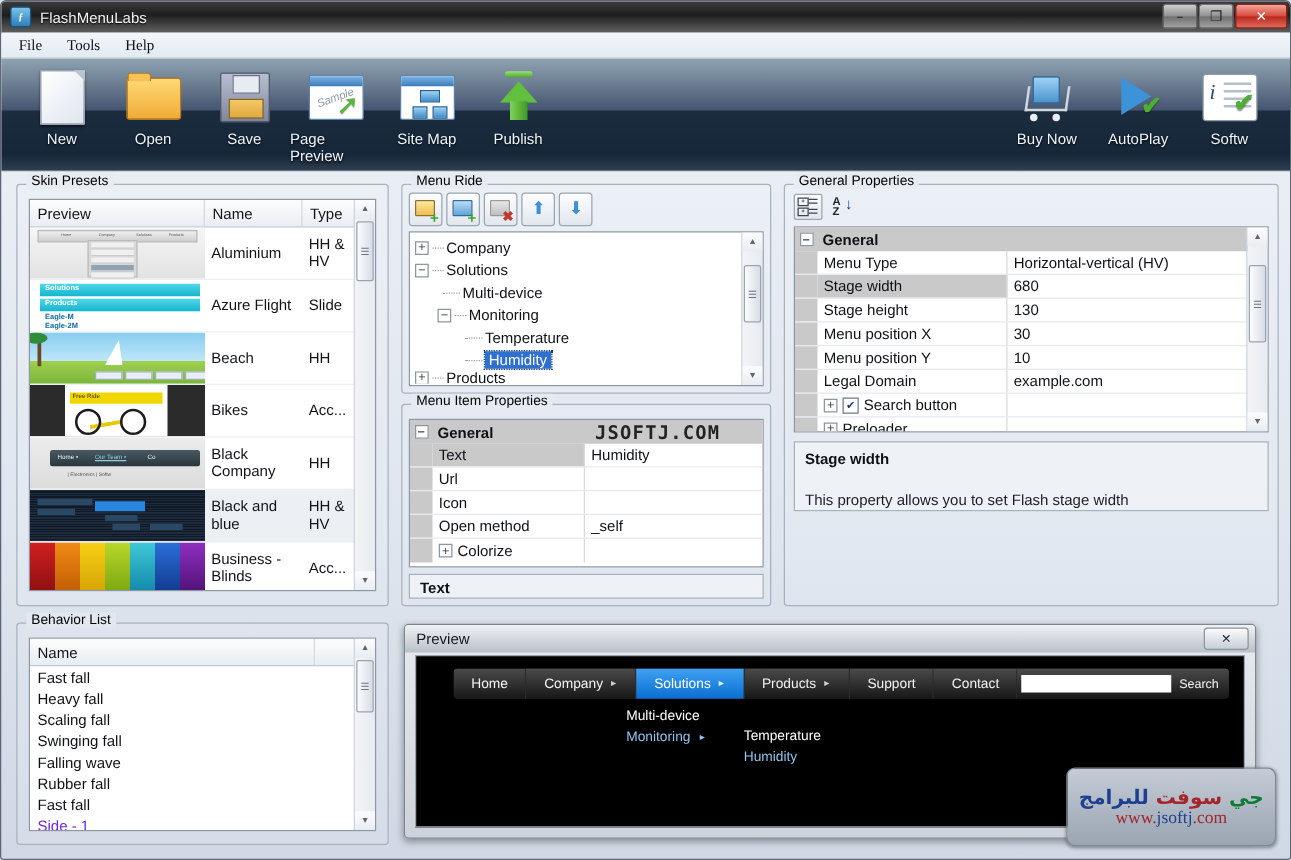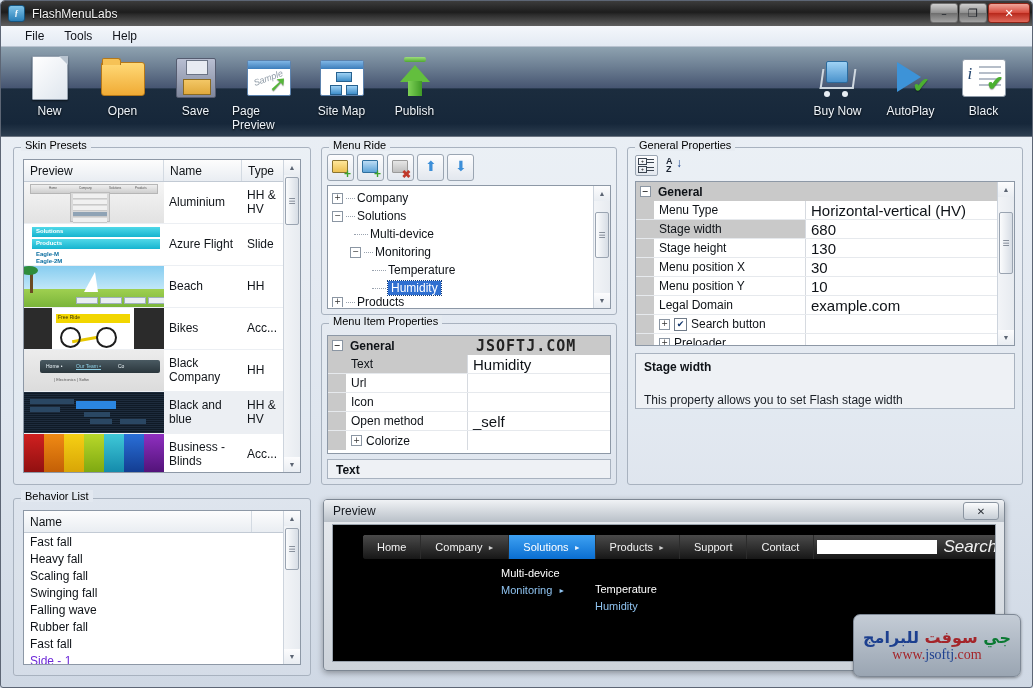--- a/index.html
+++ b/index.html
@@ -46,21 +46,21 @@
     width:40px;
     background:linear-gradient(180deg,#f0a59a,#d6483a 50%,#b8291c 52%,#e06a5c);
     border-color:#8e2316;color:#fff;font-weight:bold;
   }
 
   
   .menubar{
     position:absolute;left:0;top:25px;width:1033px;height:21px;
     background:linear-gradient(180deg,#f4f7fb,#e3eaf3);
     border-bottom:1px solid #b9c3d0;
-    display:flex;align-items:center;padding-left:14px;box-sizing:border-box;
+    display:flex;align-items:center;padding-left:4px;box-sizing:border-box;font-family:Liberation Serif, serif;
   }
   .menubar span{padding:3px 10px;color:#10131a;font-size:12px;}
 
   
   .toolbar{
     position:absolute;left:0;top:46px;width:1033px;height:89px;
     background:linear-gradient(180deg,#8ea2b0 0%,#6d7f93 22%,#465571 46%,#1b2c3e 47%,#16273a 86%,#2d3e50 100%);
     border-bottom:1px solid #6b7481;
     display:flex;align-items:flex-start;
   }
@@ -265,21 +265,21 @@
     display:flex;align-items:center;height:19px;background:#c9c9c9;
     font-size:12px;font-weight:bold;color:#0e1217;box-sizing:border-box;
   }
   .pg-gut{width:18px;background:#c9c9c9;display:flex;align-items:center;justify-content:center;flex:0 0 auto;}
   .prow{display:flex;height:19px;box-sizing:border-box;border-bottom:1px solid #e6e9ed;}
   .prow .gut{width:18px;background:#c9c9c9;flex:0 0 auto;display:flex;align-items:center;justify-content:center;}
   .prow .k{
     flex:0 0 auto;padding:2px 5px;font-size:12px;color:#0e1217;
     border-right:1px solid #d6dae0;box-sizing:border-box;display:flex;align-items:center;gap:4px;
   }
-  .prow .v{flex:1;padding:2px 5px;font-size:15px;color:#0e1217;box-sizing:border-box;display:flex;align-items:center;}
+  .prow .v{flex:1;padding:2px 5px;font-size:12px;color:#0e1217;box-sizing:border-box;display:flex;align-items:center;}
   .prow.hl .k{background:#c9c9c9;}
   .ebox{
     width:9px;height:9px;border:1px solid #8b96a3;background:#fff;
     display:flex;align-items:center;justify-content:center;font-size:8px;line-height:8px;color:#333;
     font-family:"DejaVu Sans",sans-serif;flex:0 0 auto;
   }
   .cbx{width:11px;height:11px;border:1px solid #6f7a88;background:#fff;
     display:flex;align-items:center;justify-content:center;font-size:9px;color:#14386e;flex:0 0 auto;}
   .descbox{
     position:absolute;border:1px solid #a8b2bf;background:#eef1f5;box-sizing:border-box;padding:6px 8px;
@@ -330,21 +330,21 @@
   .fitem:first-child{border-radius:3px 0 0 3px;}
   .fitem.active{background:linear-gradient(180deg,#3ea1f2,#0a6ed1);color:#fff;}
   .fitem .car{font-size:7px;color:#cfcfcf;}
   .fitem.active .car{color:#eaf4ff;}
   .fsearch{display:flex;align-items:center;padding:0 8px 0 3px;
     background:linear-gradient(180deg,#4a4a4a,#171717);border-radius:0 3px 3px 0;}
   .fsearch input{
     width:120px;height:14px;border:none;background:#fff;font-size:10px;
     font-family:"Liberation Sans",sans-serif;padding:0 3px;box-sizing:border-box;
   }
-  .fsearch .sl{color:#f2f2f2;font-size:17px;margin-left:6px;font-style:italic;}
+  .fsearch .sl{color:#f2f2f2;font-size:10px;margin-left:6px;}
   .sub1{position:absolute;left:168px;top:42px;}
   .sub1 .si{display:flex;align-items:center;gap:6px;font-size:11px;margin-bottom:5px;}
   .sub1 .si.w{color:#ffffff;}
   .sub1 .si.b{color:#8fc3f0;}
   .sub2{position:absolute;left:262px;top:58px;}
   .sub2 .si{font-size:11px;margin-bottom:5px;}
   .sub2 .si.w{color:#ffffff;}
   .sub2 .si.b{color:#8fc3f0;}
 
   .badge{
@@ -458,21 +458,21 @@
         <div class="ticon">
           <div class="ic-tips">
             <div class="i">i</div>
             <div class="ln" style="top:6px"></div>
               <div class="ln" style="top:12px"></div>
             <div class="ln" style="top:18px"></div>
               <div class="ln" style="top:24px"></div>
             <div class="chk">✔</div>
           </div>
         </div>
-        <div class="lbl">Black</div>
+        <div class="lbl">Softw</div>
       </div>
     </div>
   </div>
 
   <div class="gwrap" style="left:12px;top:146px;width:298px;height:338px;">
     <div class="gbody"></div>
     <div class="cap" style="position:absolute;top:-8px;left:8px;background:#e7ecf2;padding:0 4px;">Skin Presets</div>
 
     <div class="listbox" style="left:10px;top:12px;width:278px;height:314px;">
       <div class="lhead">

